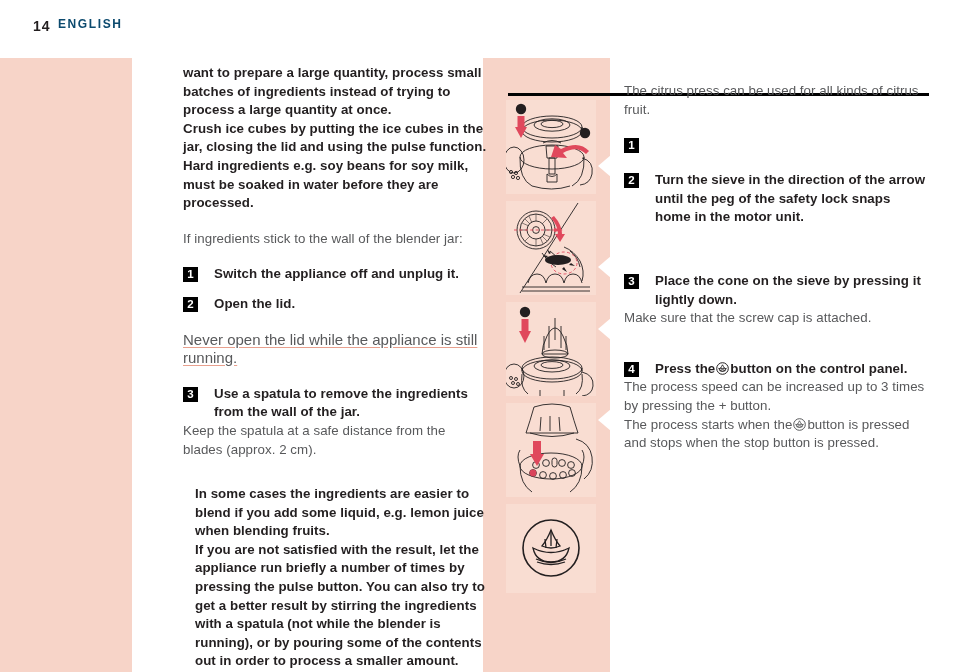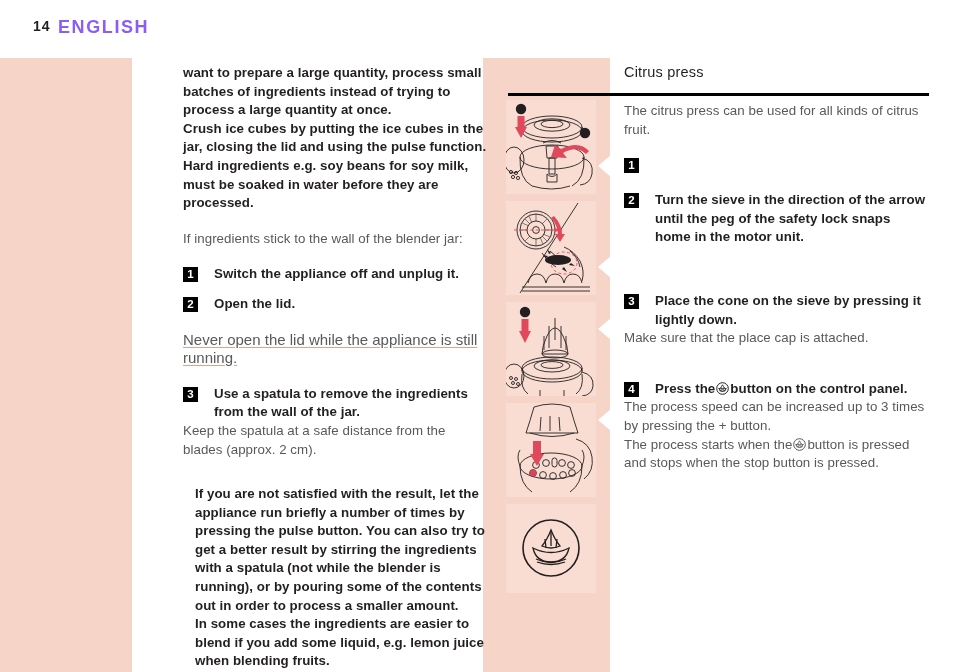--- a/index.html
+++ b/index.html
@@ -27,24 +27,24 @@
     position: absolute;
     left: 33px; top: 18px;
     font-size: 14px;
     font-weight: 600;
     letter-spacing: 1px;
     color: #231f20;
   }
   #section-title {
     position: absolute;
     left: 58px; top: 17px;
-    font-size: 18px;
+    font-size: 12px;
     font-weight: bold;
     letter-spacing: 1.6px;
-    color: #8b5cf6;
+    color: #0c4a6e;
   }
 
   
   .pink-band {
     position: absolute;
     background: #f7d4c8;
   }
   #band-left  { left: 0;   top: 58px; width: 132px; height: 614px; }
   #band-mid   { left: 483px; top: 58px; width: 127px; height: 614px; }
 
@@ -359,48 +359,47 @@
 
   <div class="spacer-md"></div>
   <div class="step">
     <span class="step-num">3</span>
     <span class="step-text">Use a spatula to remove the ingredients from the wall of the jar.</span>
   </div>
   <p class="p-grey">Keep the spatula at a safe distance from the blades (approx. 2 cm).</p>
 
   <div class="spacer-lg"></div>
   <div style="padding-left:12px">
+    <p class="p-bold">In some cases the ingredients are easier to blend if you add some liquid, e.g. lemon juice when blending fruits.</p>
     <p class="p-bold">If you are not satisfied with the result, let the appliance run briefly a number of times by pressing the pulse button. You can also try to get a better result by stirring the ingredients with a spatula (not while the blender is running), or by pouring some of the contents out in order to process a smaller amount.</p>
-    <p class="p-bold">In some cases the ingredients are easier to blend if you add some liquid, e.g. lemon juice when blending fruits.</p>
   </div>
 </div>
 
 <div id="col-right">
-  <h2 id="citrus-heading">Citrus press</h2>
 
   <div style="height:18px"></div>
   <p class="p-grey">The citrus press can be used for all kinds of citrus fruit.</p>
 
   <div class="spacer-md"></div>
   <div class="step">
     <span class="step-num">1</span>
   </div>
 
   <div style="height:18px"></div>
   <div class="step">
     <span class="step-num">2</span>
     <span class="step-text">Turn the sieve in the direction of the arrow until the peg of the safety lock snaps home in the motor unit.</span>
   </div>
 
   <div style="height:45px"></div>
   <div class="step">
     <span class="step-num">3</span>
     <span class="step-text">Place the cone on the sieve by pressing it lightly down.</span>
   </div>
-  <p class="p-grey">Make sure that the place cap is attached.</p>
+  <p class="p-grey">Make sure that the screw cap is attached.</p>
 
   <div style="height:32px"></div>
   <div class="step">
     <span class="step-num">4</span>
     <span class="step-text"><span>Press the</span><span class="glyph-citrus"><svg width="13" height="13" viewBox="0 0 13 13">
             <circle cx="6.5" cy="6.5" r="5.8" fill="none" stroke="#231f20" stroke-width="1"></circle>
             <path d="M6.5 2.8 q1 2 2 3.2 q-2 0.9 -4 0 q1 -1.2 2 -3.2 z" fill="none" stroke="#231f20" stroke-width="0.9"></path>
             <path d="M2.7 6.3 q3.8 2 7.6 0 q-0.7 3 -3.8 3 q-3.1 0 -3.8 -3 z" fill="none" stroke="#231f20" stroke-width="0.9"></path>
             <path d="M3.4 8.6 q3.1 1.5 6.2 0" fill="none" stroke="#231f20" stroke-width="0.8"></path>
           </svg></span><span>button on the control panel.</span></span>

